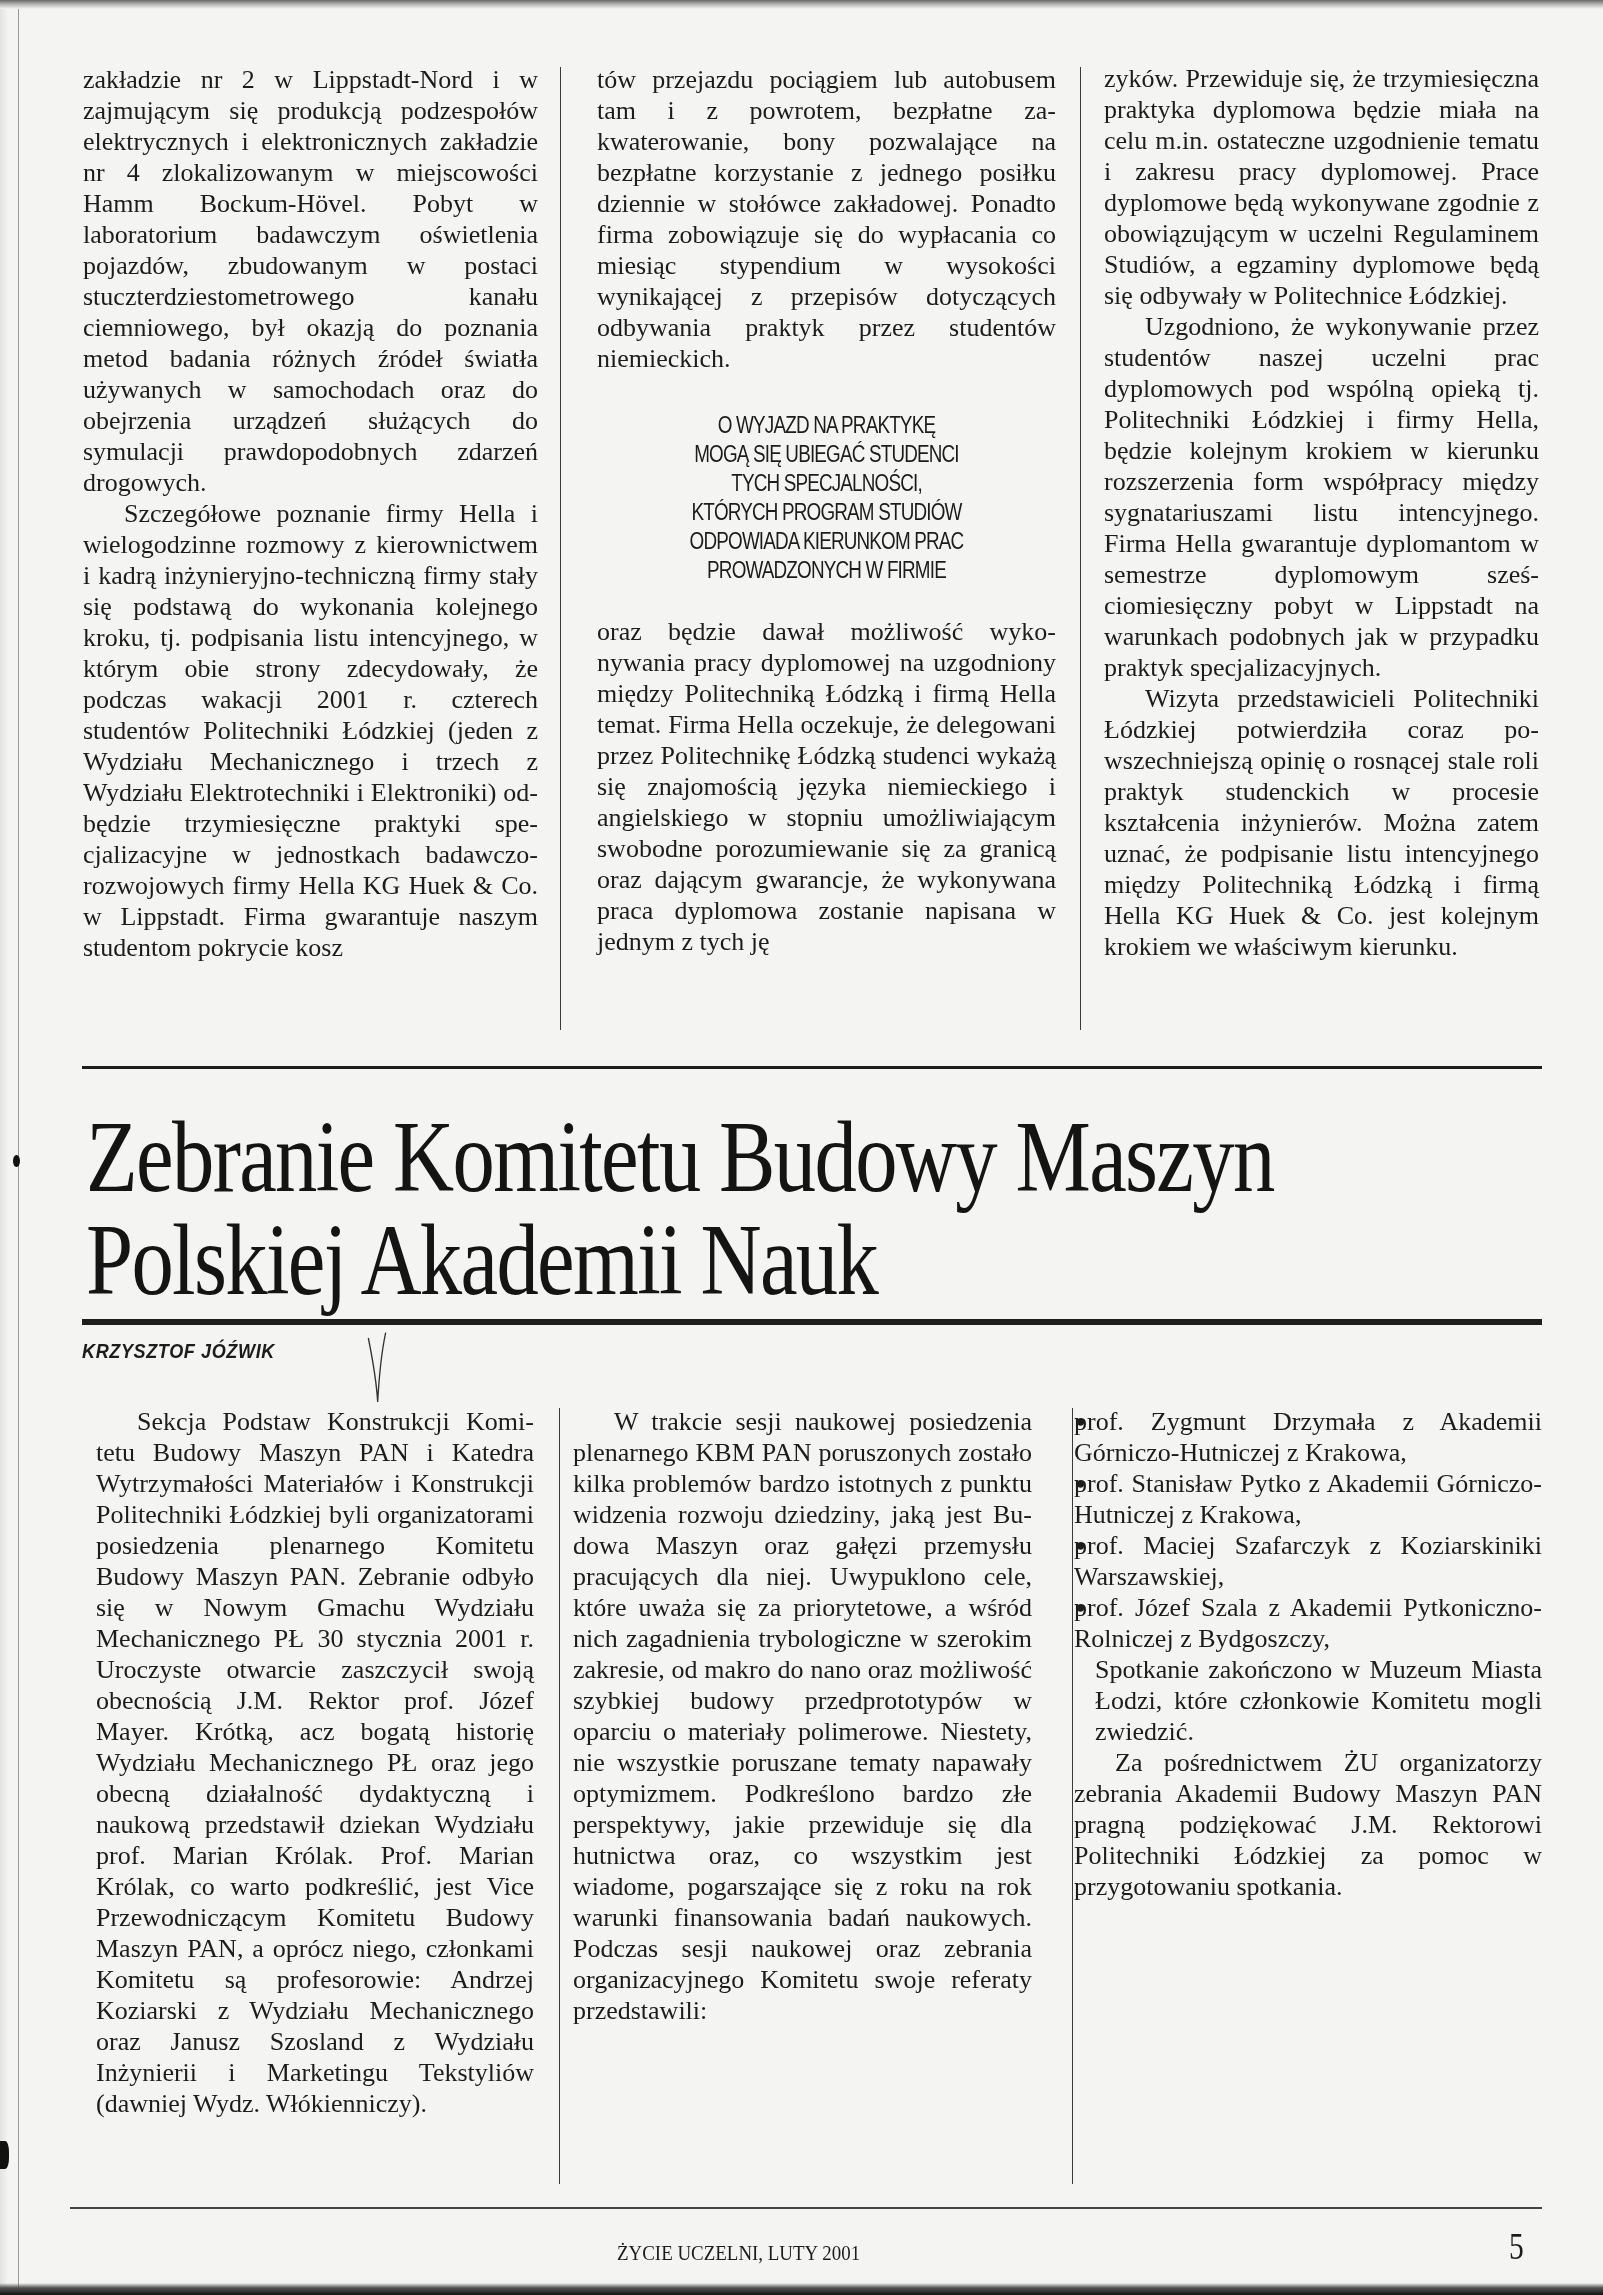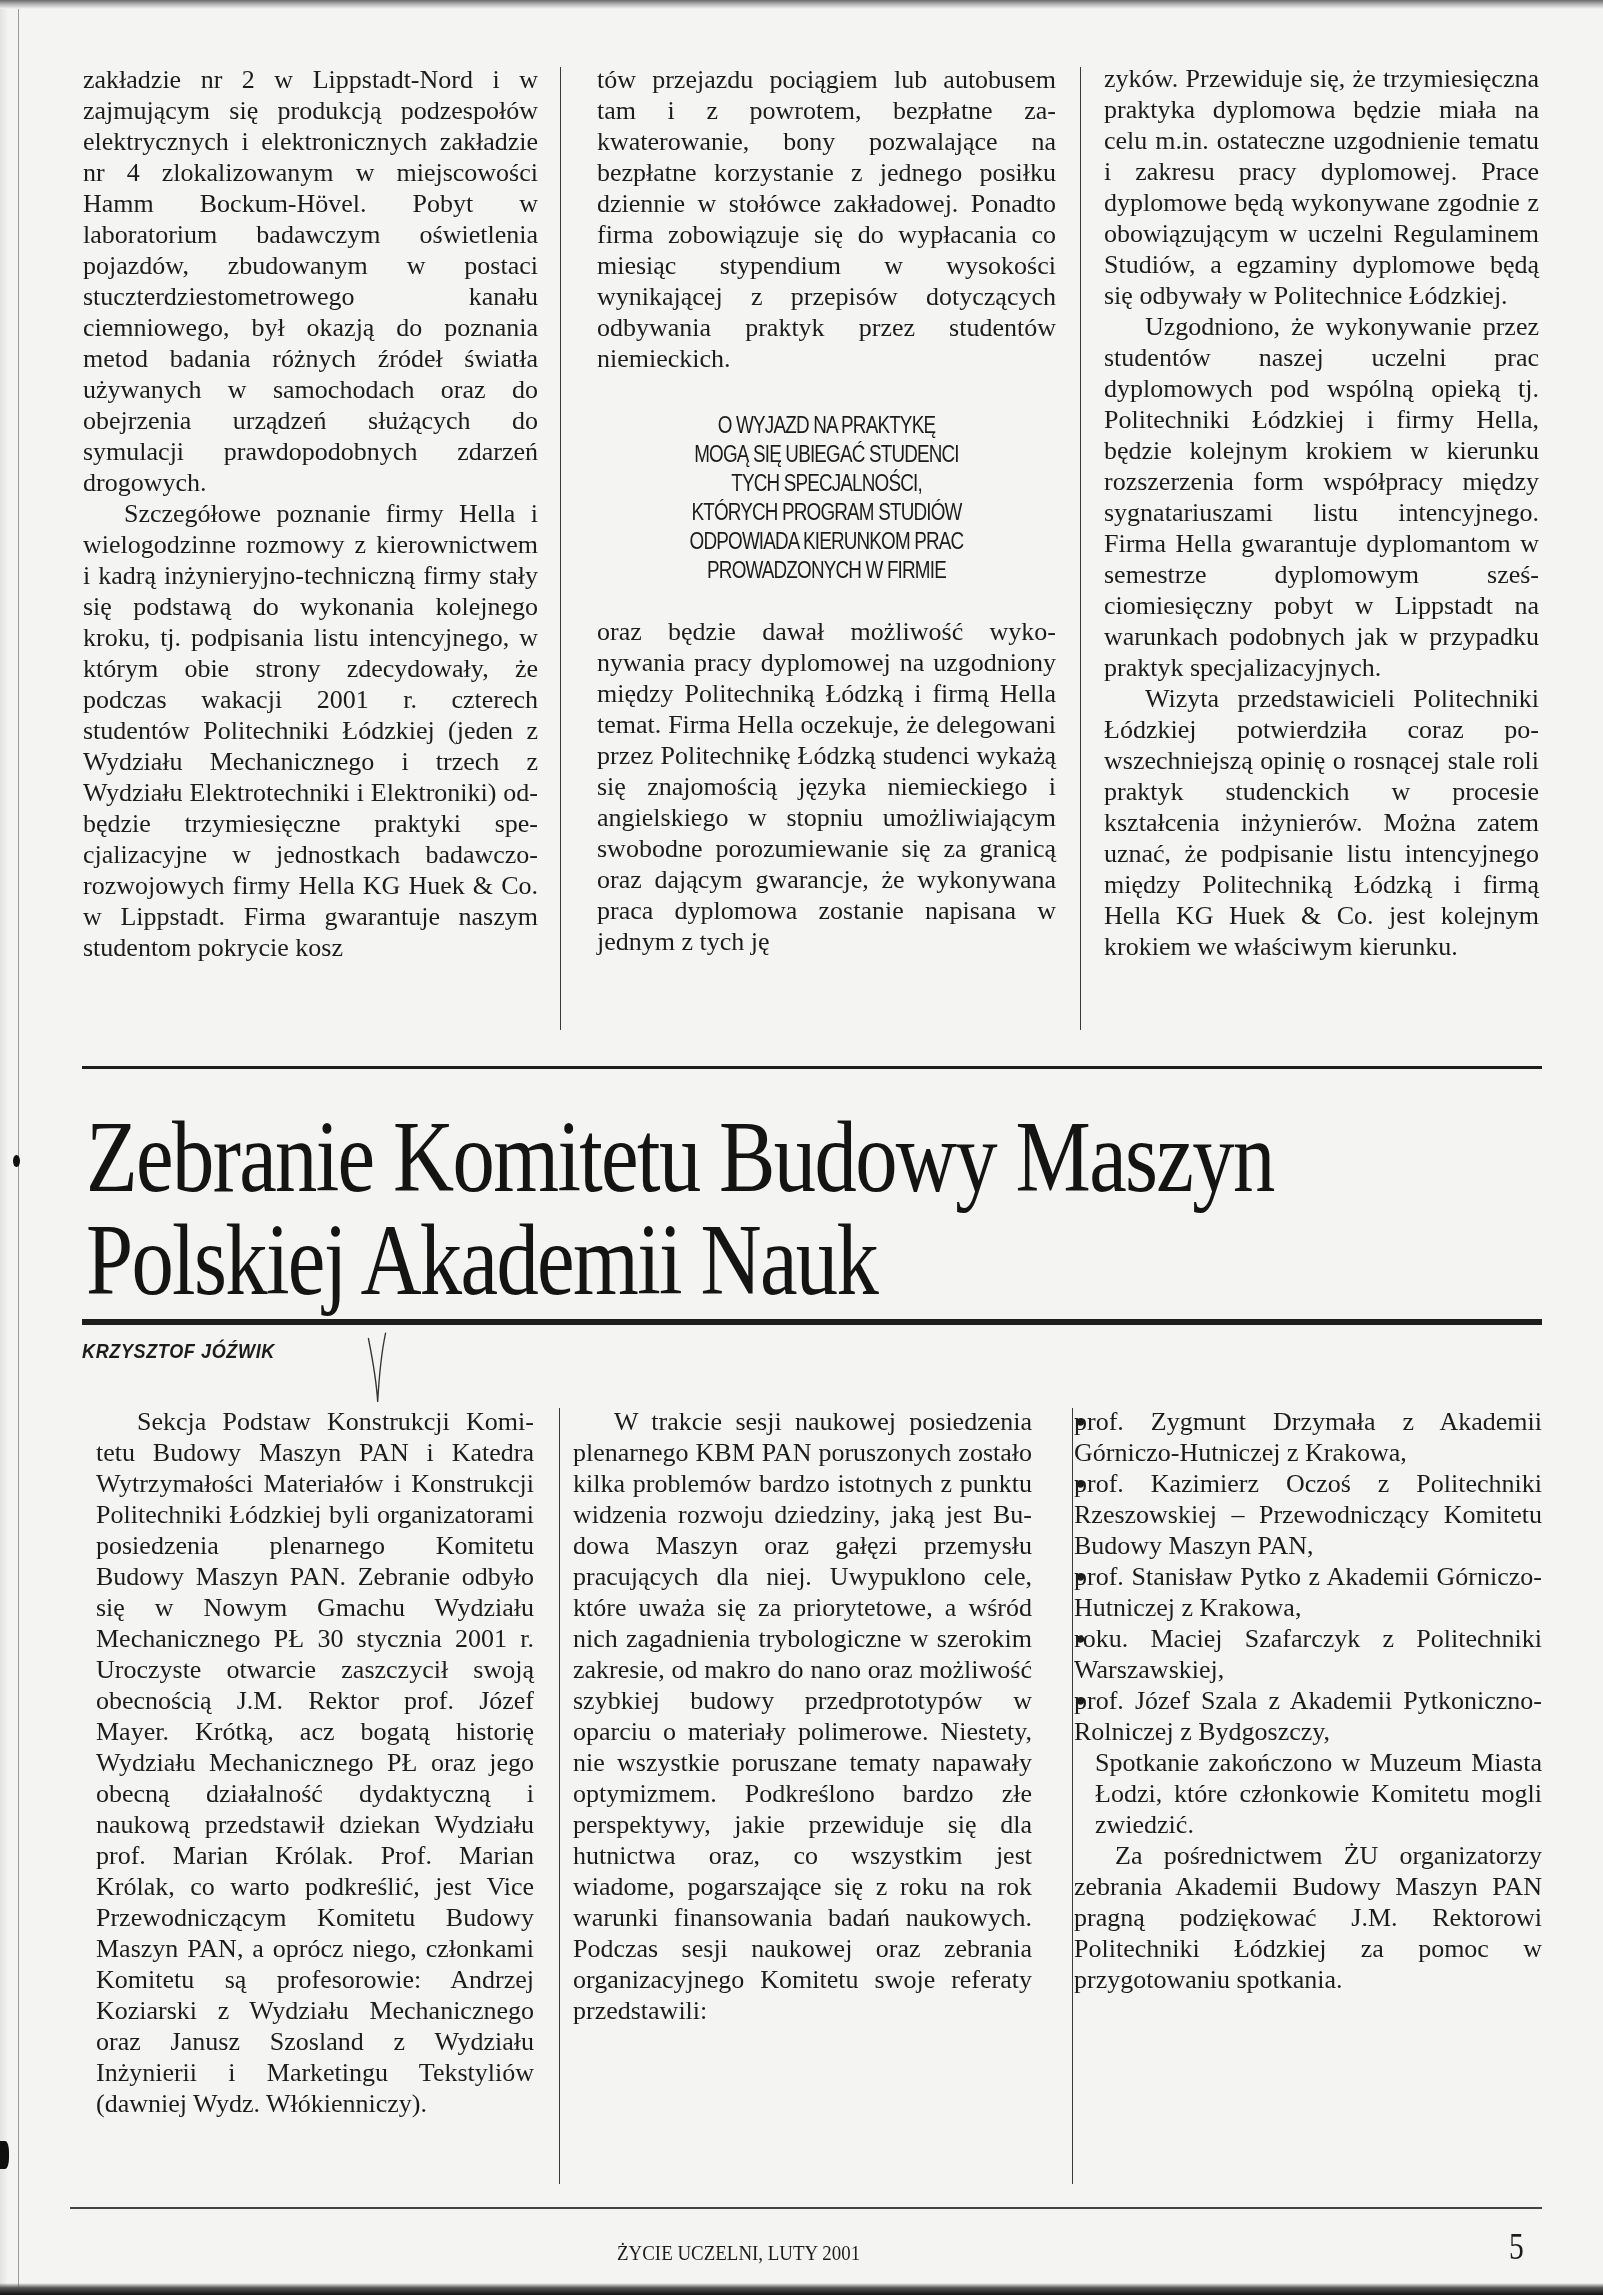--- a/index.html
+++ b/index.html
@@ -135,23 +135,22 @@
 <div class="vrule" style="left:559px; top:1408px; height:776px;"></div>
 
 <div class="col" style="left:573px; top:1406px; width:459px;">
   <p class="indent">W trakcie sesji naukowej posie­dzenia plenarnego KBM PAN poru­szonych zostało kilka problemów bardzo istotnych z punktu widze­nia rozwoju dziedziny, jaką jest Bu­dowa Maszyn oraz gałęzi przemy­słu pracujących dla niej. Uwypu­klono cele, które uważa się za prio­rytetowe, a wśród nich zagadnie­nia trybologiczne w szerokim za­kresie, od makro do nano oraz moż­liwość szybkiej budowy przedpro­totypów w oparciu o materiały po­limerowe. Niestety, nie wszystkie poruszane tematy napawały opty­mizmem. Podkreślono bardzo złe perspektywy, jakie przewiduje się dla hutnictwa oraz, co wszystkim jest wiadome, pogarszające się z roku na rok warunki finansowa­nia badań naukowych. Podczas se­sji naukowej oraz zebrania organi­zacyjnego Komitetu swoje referaty przedstawili:</p>
 </div>
 <div class="vrule" style="left:1072px; top:1408px; height:776px;"></div>
 
 <div class="col" style="left:1074px; top:1406px; width:468px;">
   <ul class="bullets">
     <li>prof. Zygmunt Drzymała z Akade­mii Górniczo-Hutniczej z Krako­wa,</li>
-    <li>prof. Kazimierz Oczoś z Politech­niki Rzeszowskiej – Przewodniczą­cy Komitetu Budowy Maszyn PAN,</li>
     <li>prof. Stanisław Pytko z Akademii Górniczo-Hutniczej z Krakowa,</li>
-    <li>roku. Maciej Szafarczyk z Politech­niki Warszawskiej,</li>
+    <li>prof. Maciej Szafarczyk z Koziarski­niki Warszawskiej,</li>
     <li>prof. Józef Szala z Akademii Pytko­niczno-Rolniczej z Bydgoszczy,</li>
   </ul>
   <p style="padding-left:21px;">Spotkanie zakończono w Muzeum Miasta Łodzi, które członkowie Ko­mitetu mogli zwiedzić.</p>
   <p class="indent">Za pośrednictwem ŻU organizato­rzy zebrania Akademii Budowy Ma­szyn PAN pragną podziękować J.M. Rektorowi Politechniki Łódzkiej za pomoc w przygotowaniu spotkania.</p>
 </div>
 
 <div class="hrule" style="left:70px; top:2207px; width:1472px; height:2px; background:#444;"></div>
 <div class="footer-title">ŻYCIE UCZELNI,  LUTY 2001</div>
 <div class="page-number">5</div>
 

